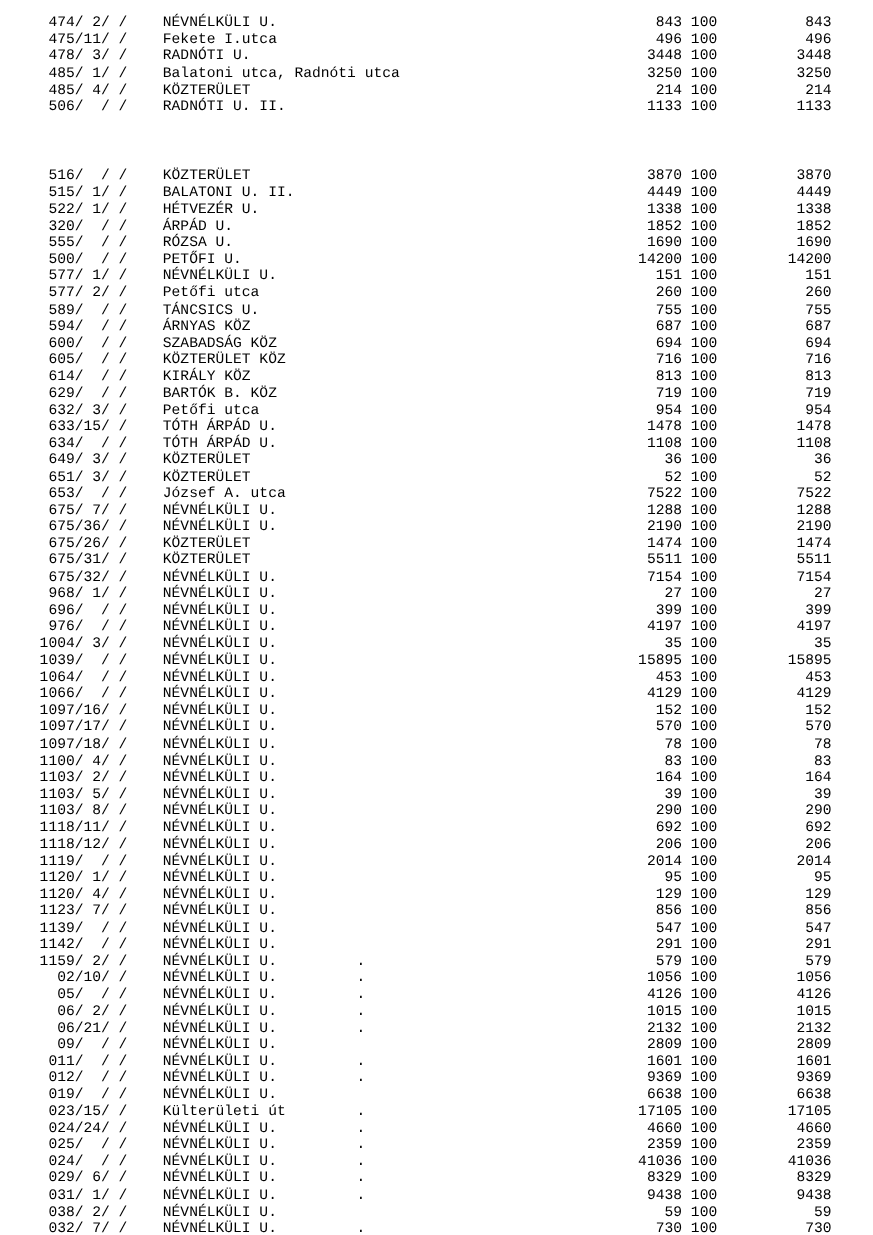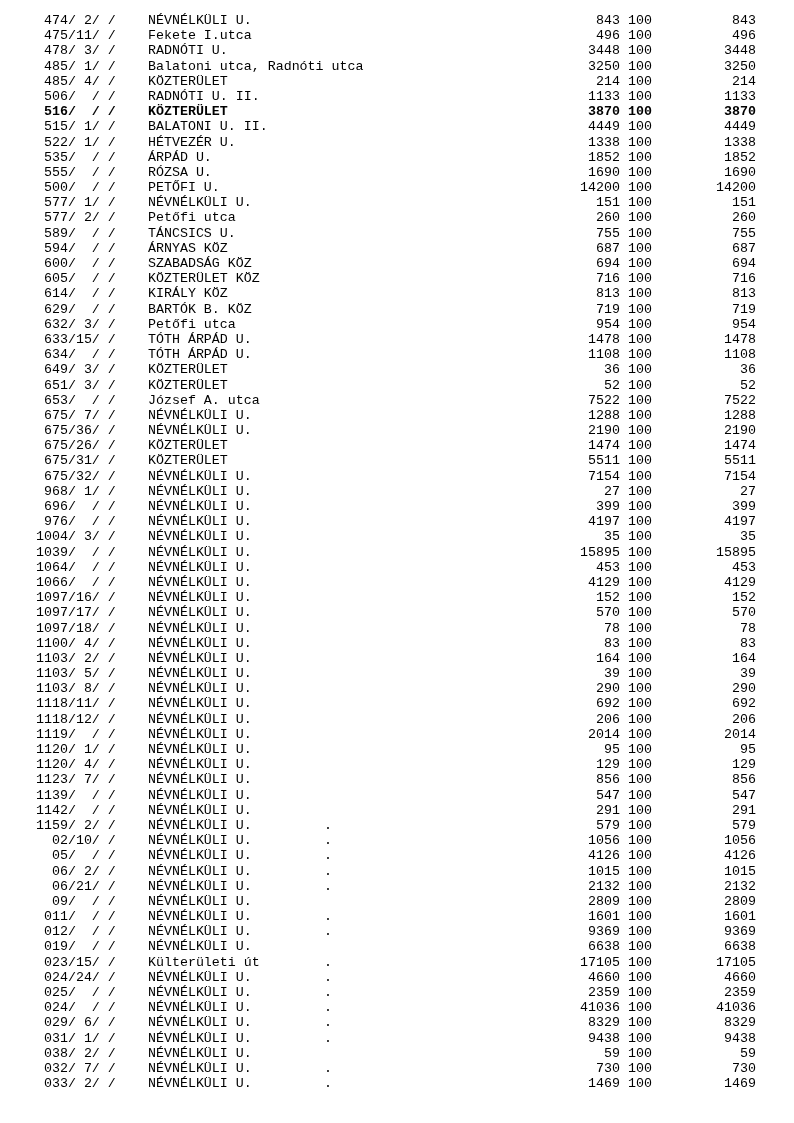--- a/index.html
+++ b/index.html
@@ -19,21 +19,22 @@
     box-sizing: border-box;
     padding: 13px 0 0 36px;
     overflow: hidden;
   }
   .row {
     display: flex;
     height: 15.2px;
     white-space: pre;
   }
   .row.bold {
-    font-weight: 700;
+    font-weight: 400;
+    margin-top: 48px;
   }
   .cell {
     white-space: pre;
     flex: 0 0 auto;
     overflow: visible;
   }
   .cell.lot  { width: 112px; }
   .cell.name { width: 176px; }
   .cell.dot  { width: 8px; }
   .cell.v1   { width: 288px; text-align: right; }
@@ -47,21 +48,21 @@
   <div id="rows-container">
       <div class="row"><span class="cell lot"> 474/ 2/ /</span><span class="cell name">NÉVNÉLKÜLI U.</span><span class="cell dot"></span><span class="cell v1">843</span><span class="cell pct">100</span><span class="cell v2">843</span></div>
       <div class="row"><span class="cell lot"> 475/11/ /</span><span class="cell name">Fekete I.utca</span><span class="cell dot"></span><span class="cell v1">496</span><span class="cell pct">100</span><span class="cell v2">496</span></div>
       <div class="row"><span class="cell lot"> 478/ 3/ /</span><span class="cell name">RADNÓTI U.</span><span class="cell dot"></span><span class="cell v1">3448</span><span class="cell pct">100</span><span class="cell v2">3448</span></div>
       <div class="row"><span class="cell lot"> 485/ 1/ /</span><span class="cell name">Balatoni utca, Radnóti utca</span><span class="cell dot"></span><span class="cell v1">3250</span><span class="cell pct">100</span><span class="cell v2">3250</span></div>
       <div class="row"><span class="cell lot"> 485/ 4/ /</span><span class="cell name">KÖZTERÜLET</span><span class="cell dot"></span><span class="cell v1">214</span><span class="cell pct">100</span><span class="cell v2">214</span></div>
       <div class="row"><span class="cell lot"> 506/  / /</span><span class="cell name">RADNÓTI U. II.</span><span class="cell dot"></span><span class="cell v1">1133</span><span class="cell pct">100</span><span class="cell v2">1133</span></div>
       <div class="row bold"><span class="cell lot"> 516/  / /</span><span class="cell name">KÖZTERÜLET</span><span class="cell dot"></span><span class="cell v1">3870</span><span class="cell pct">100</span><span class="cell v2">3870</span></div>
       <div class="row"><span class="cell lot"> 515/ 1/ /</span><span class="cell name">BALATONI U. II.</span><span class="cell dot"></span><span class="cell v1">4449</span><span class="cell pct">100</span><span class="cell v2">4449</span></div>
       <div class="row"><span class="cell lot"> 522/ 1/ /</span><span class="cell name">HÉTVEZÉR U.</span><span class="cell dot"></span><span class="cell v1">1338</span><span class="cell pct">100</span><span class="cell v2">1338</span></div>
-      <div class="row"><span class="cell lot"> 535/  / /</span><span class="cell name">ÁRPÁD U.</span><span class="cell dot"></span><span class="cell v1">1852</span><span class="cell pct">100</span><span class="cell v2">1852</span></div>
+      <div class="row"><span class="cell lot"> 320/  / /</span><span class="cell name">ÁRPÁD U.</span><span class="cell dot"></span><span class="cell v1">1852</span><span class="cell pct">100</span><span class="cell v2">1852</span></div>
       <div class="row"><span class="cell lot"> 555/  / /</span><span class="cell name">RÓZSA U.</span><span class="cell dot"></span><span class="cell v1">1690</span><span class="cell pct">100</span><span class="cell v2">1690</span></div>
       <div class="row"><span class="cell lot"> 500/  / /</span><span class="cell name">PETŐFI U.</span><span class="cell dot"></span><span class="cell v1">14200</span><span class="cell pct">100</span><span class="cell v2">14200</span></div>
       <div class="row"><span class="cell lot"> 577/ 1/ /</span><span class="cell name">NÉVNÉLKÜLI U.</span><span class="cell dot"></span><span class="cell v1">151</span><span class="cell pct">100</span><span class="cell v2">151</span></div>
       <div class="row"><span class="cell lot"> 577/ 2/ /</span><span class="cell name">Petőfi utca</span><span class="cell dot"></span><span class="cell v1">260</span><span class="cell pct">100</span><span class="cell v2">260</span></div>
       <div class="row"><span class="cell lot"> 589/  / /</span><span class="cell name">TÁNCSICS U.</span><span class="cell dot"></span><span class="cell v1">755</span><span class="cell pct">100</span><span class="cell v2">755</span></div>
       <div class="row"><span class="cell lot"> 594/  / /</span><span class="cell name">ÁRNYAS KÖZ</span><span class="cell dot"></span><span class="cell v1">687</span><span class="cell pct">100</span><span class="cell v2">687</span></div>
       <div class="row"><span class="cell lot"> 600/  / /</span><span class="cell name">SZABADSÁG KÖZ</span><span class="cell dot"></span><span class="cell v1">694</span><span class="cell pct">100</span><span class="cell v2">694</span></div>
       <div class="row"><span class="cell lot"> 605/  / /</span><span class="cell name">KÖZTERÜLET KÖZ</span><span class="cell dot"></span><span class="cell v1">716</span><span class="cell pct">100</span><span class="cell v2">716</span></div>
       <div class="row"><span class="cell lot"> 614/  / /</span><span class="cell name">KIRÁLY KÖZ</span><span class="cell dot"></span><span class="cell v1">813</span><span class="cell pct">100</span><span class="cell v2">813</span></div>
       <div class="row"><span class="cell lot"> 629/  / /</span><span class="cell name">BARTÓK B. KÖZ</span><span class="cell dot"></span><span class="cell v1">719</span><span class="cell pct">100</span><span class="cell v2">719</span></div>

